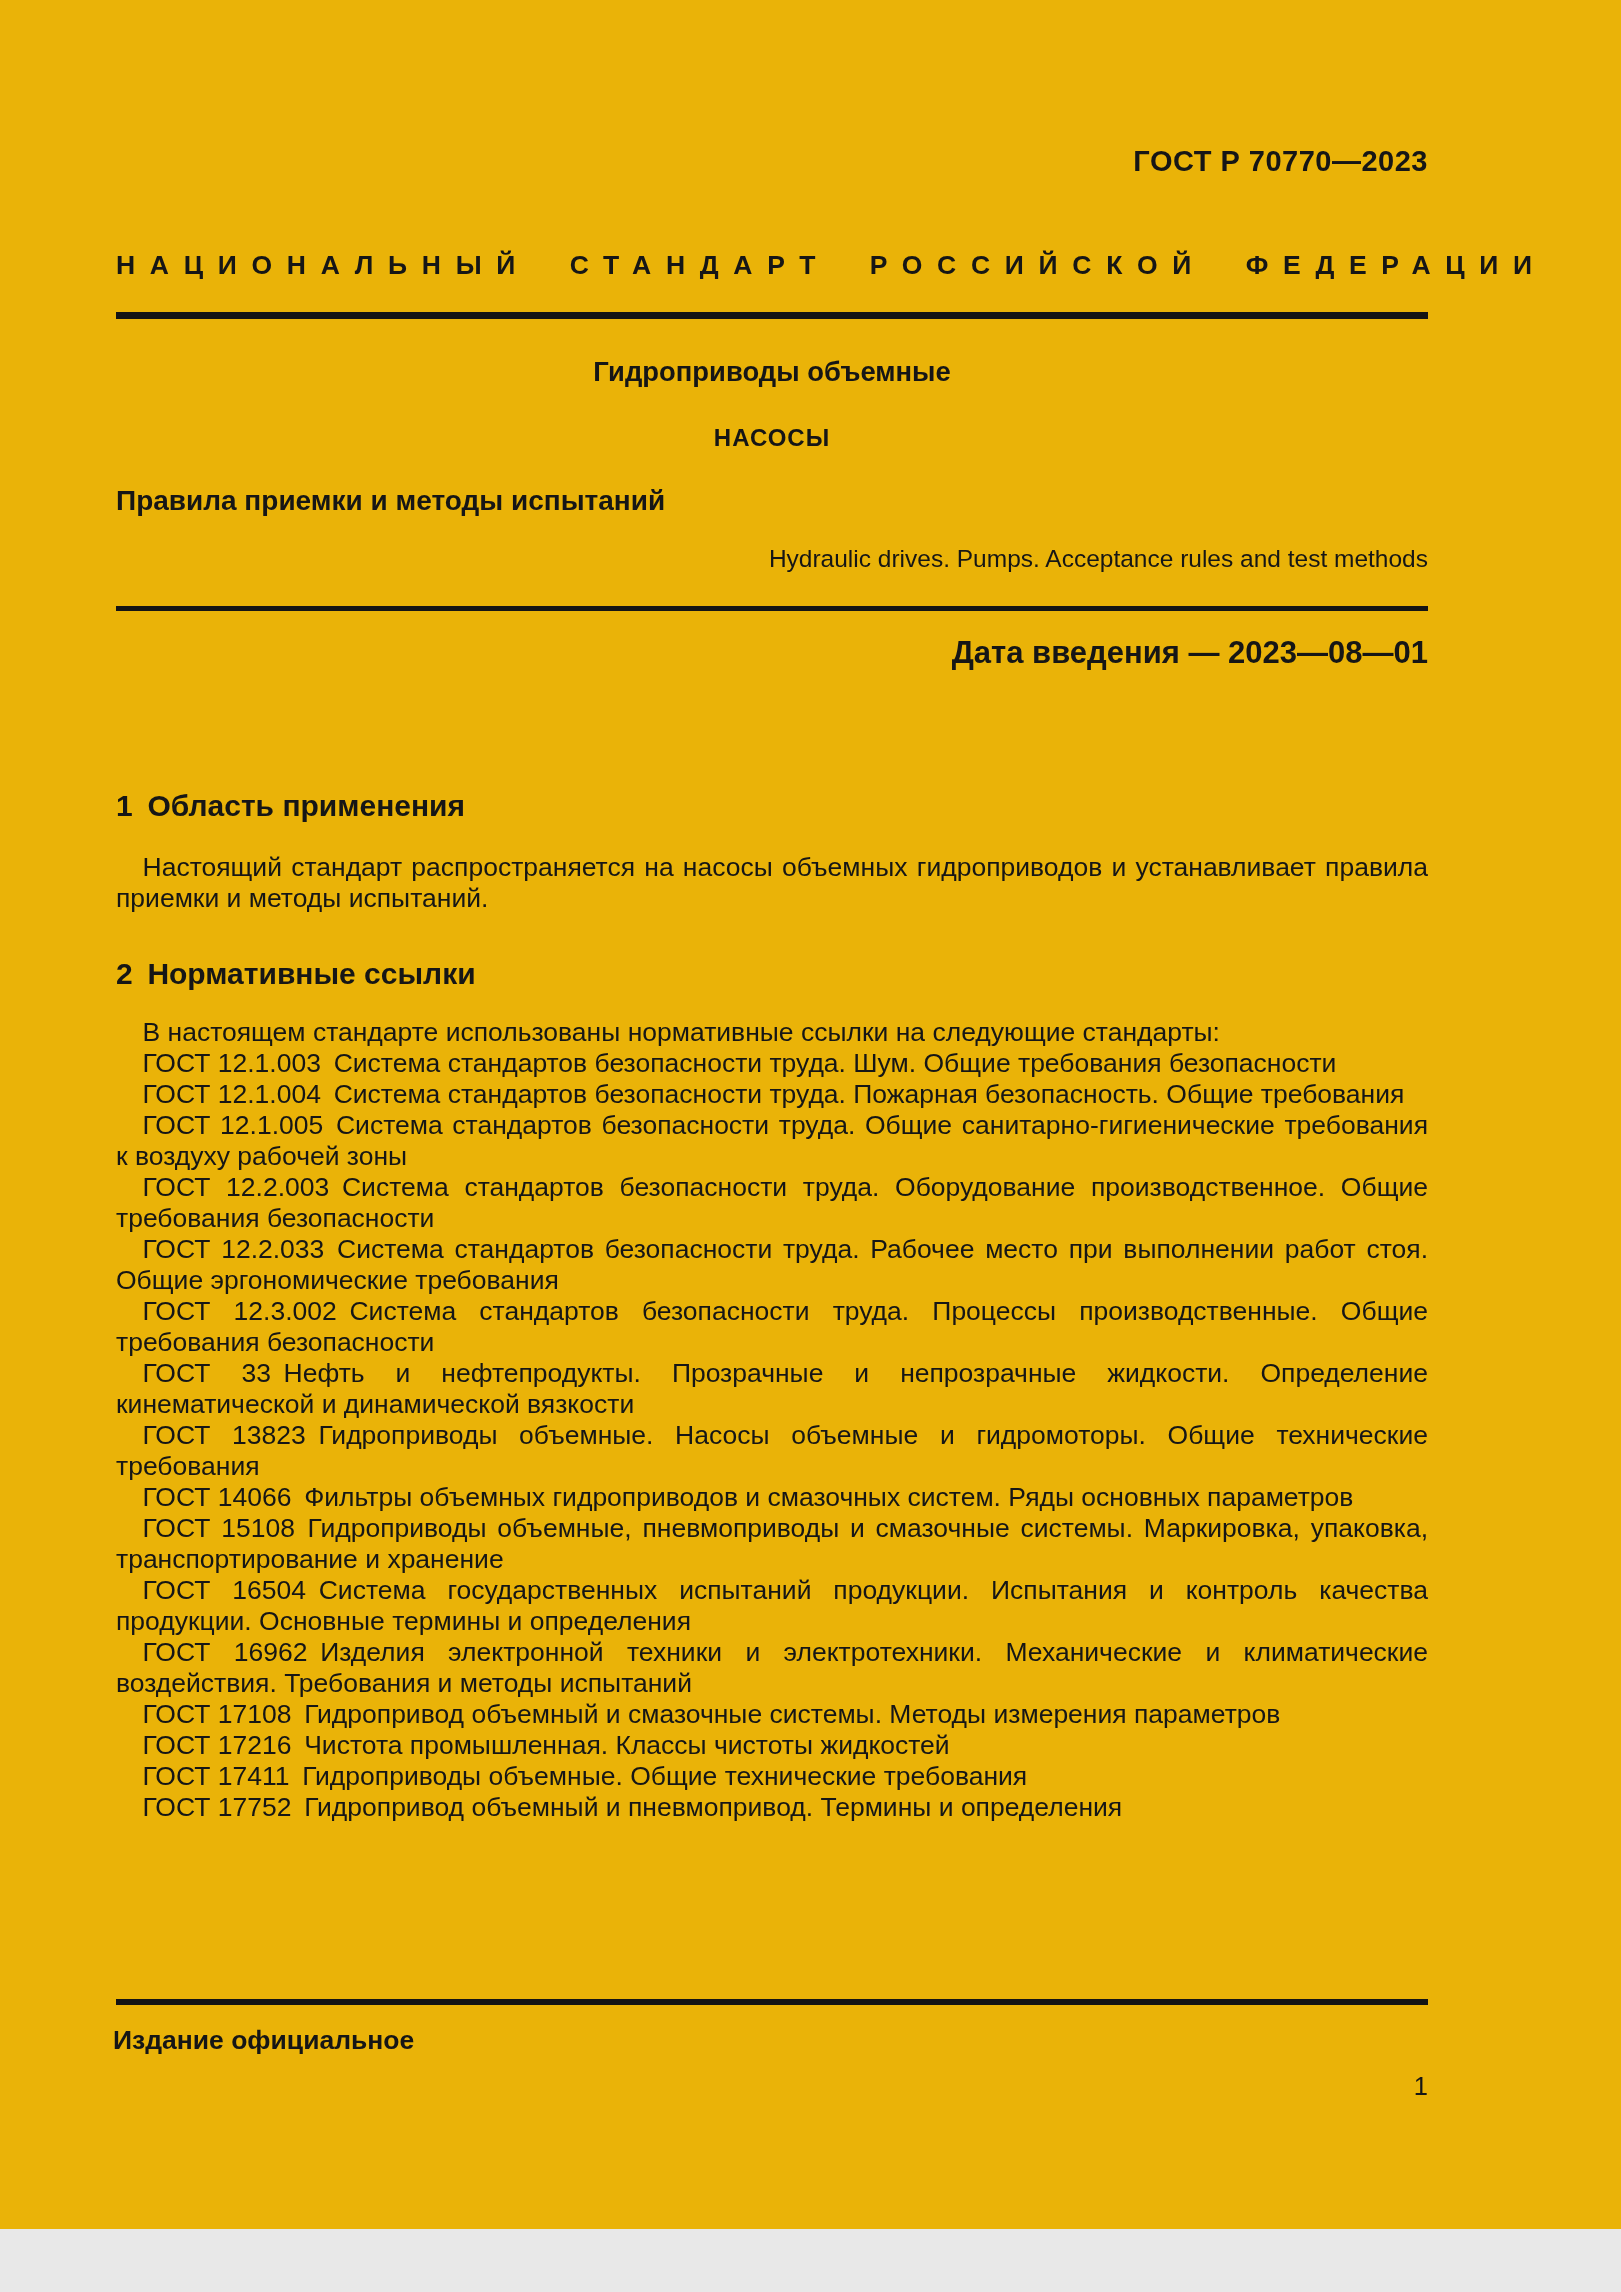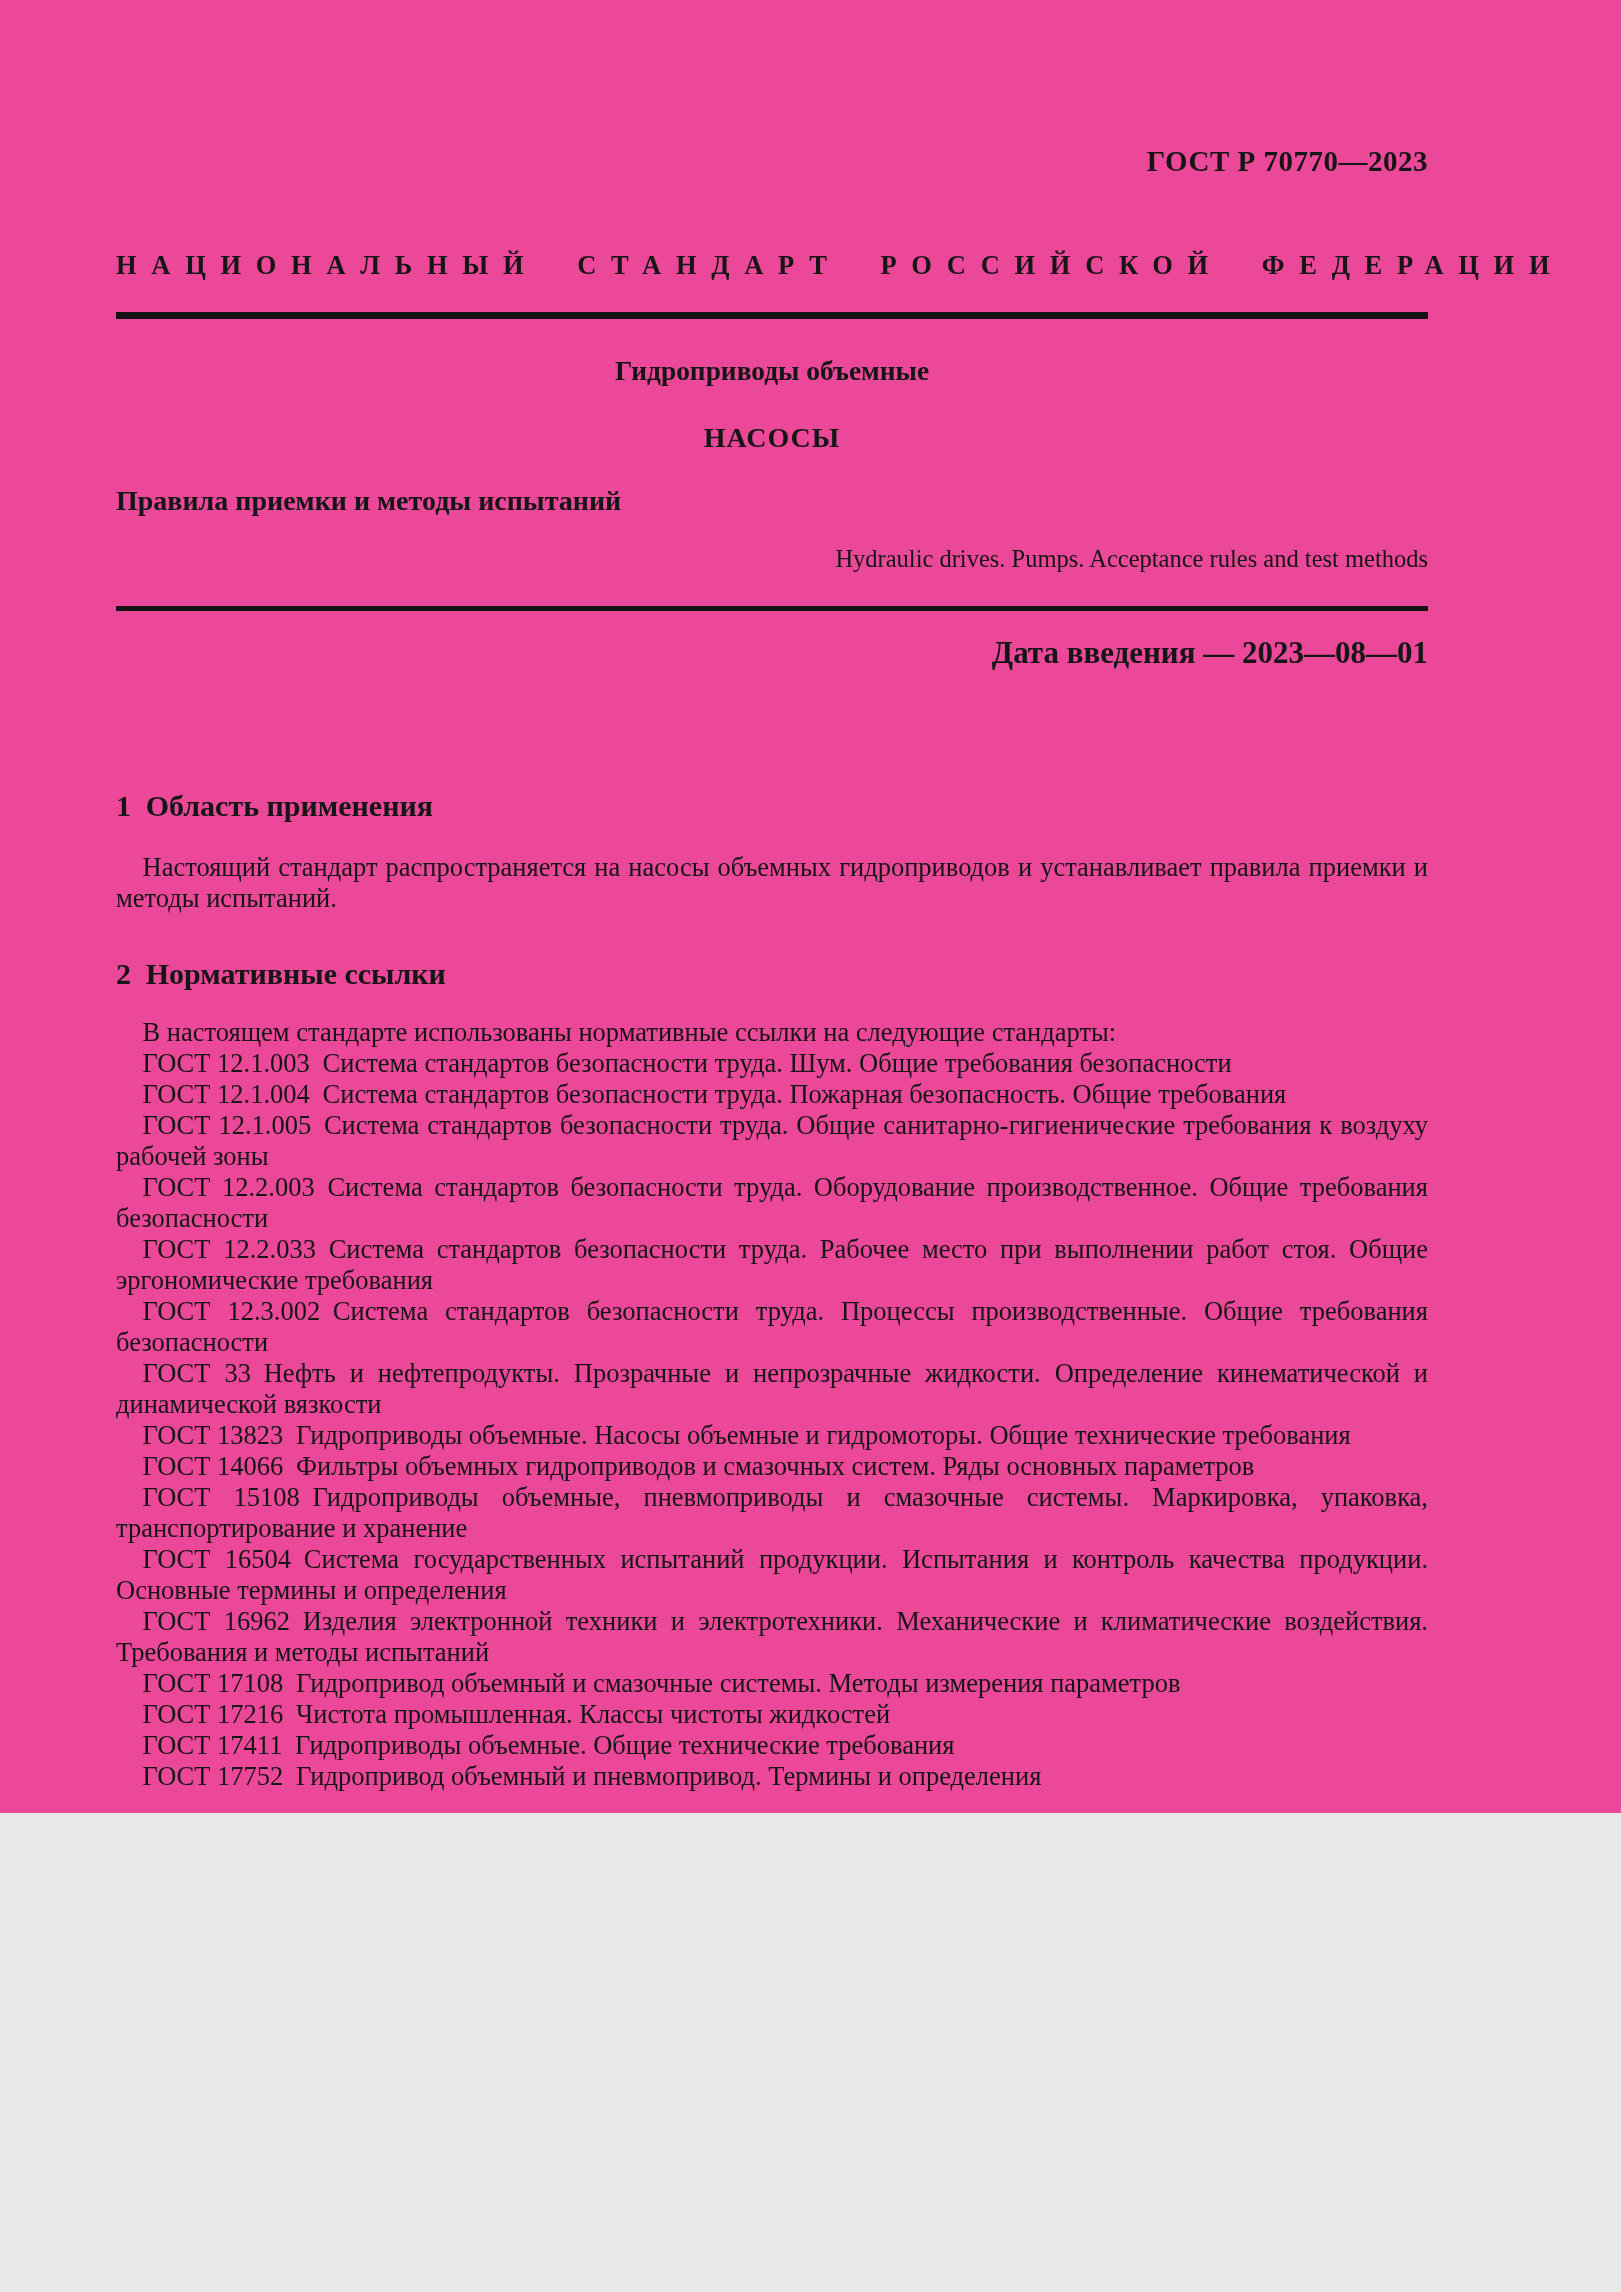--- a/index.html
+++ b/index.html
@@ -3,25 +3,25 @@
 <meta charset="utf-8">
 <style>
   html, body {
     margin: 0;
     padding: 0;
     background: #e8e8e8;
   }
   .page {
     position: relative;
     width: 1621px;
-    height: 1813px;
+    height: 2229px;
     margin: 0 auto;
-    background: #ec4899;
+    background: #eab308;
     color: #161616;
-    font-family: Liberation Serif, serif;
+    font-family: Liberation Sans, sans-serif;
     overflow: hidden;
   }
   .content {
     position: absolute;
     left: 116px;
     top: 0;
     width: 1312px;
   }
   .doc-number {
     margin-top: 147px;
@@ -48,21 +48,21 @@
   }
   .title-group {
     margin-top: 39px;
     font-size: 27.4px;
     line-height: 27.4px;
     font-weight: bold;
     text-align: center;
   }
   .title-main {
     margin-top: 38px;
-    font-size: 28px;
+    font-size: 24px;
     line-height: 28px;
     font-weight: bold;
     text-align: center;
     letter-spacing: 1px;
   }
   .title-sub {
     margin-top: 35px;
     font-size: 28px;
     line-height: 28px;
     font-weight: bold;

